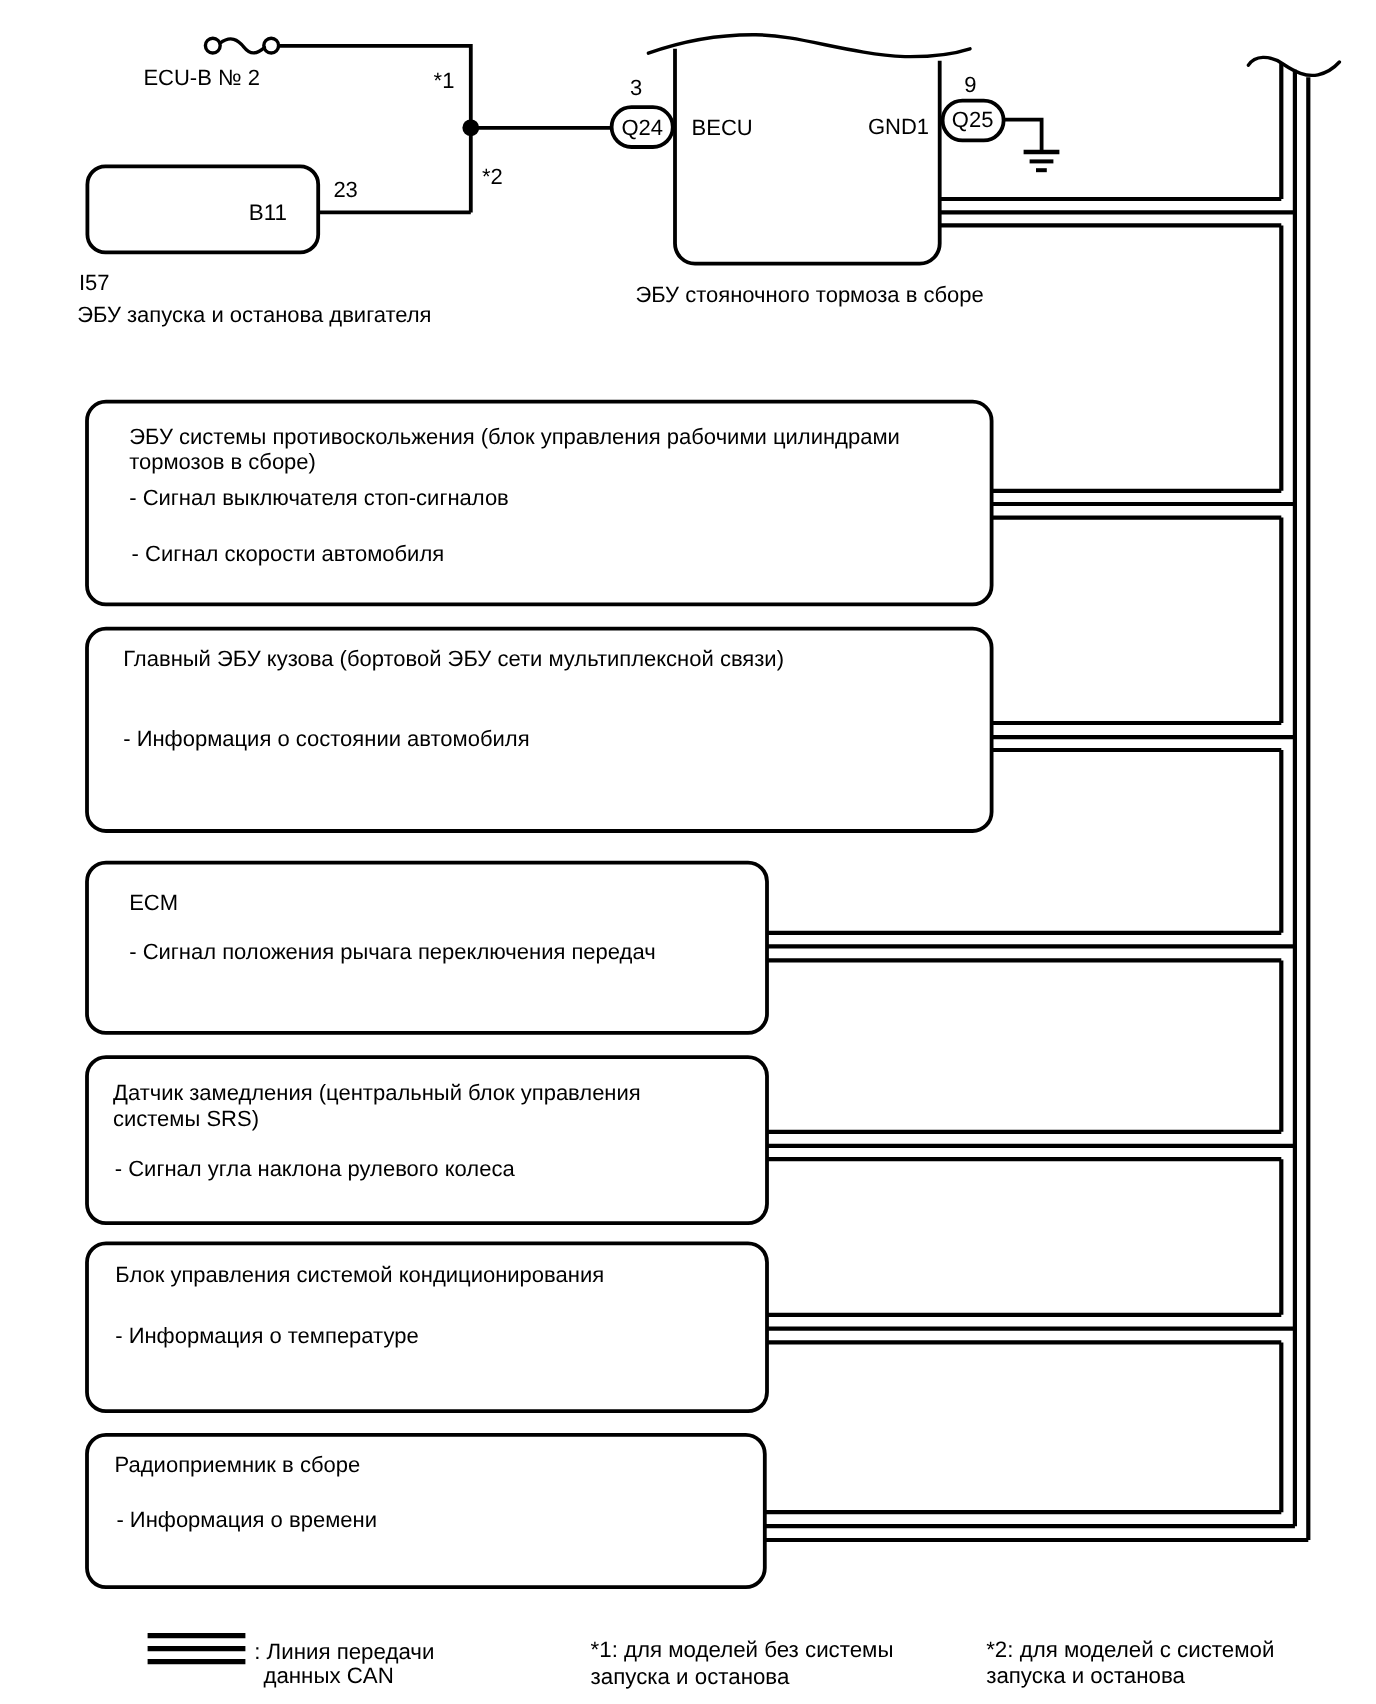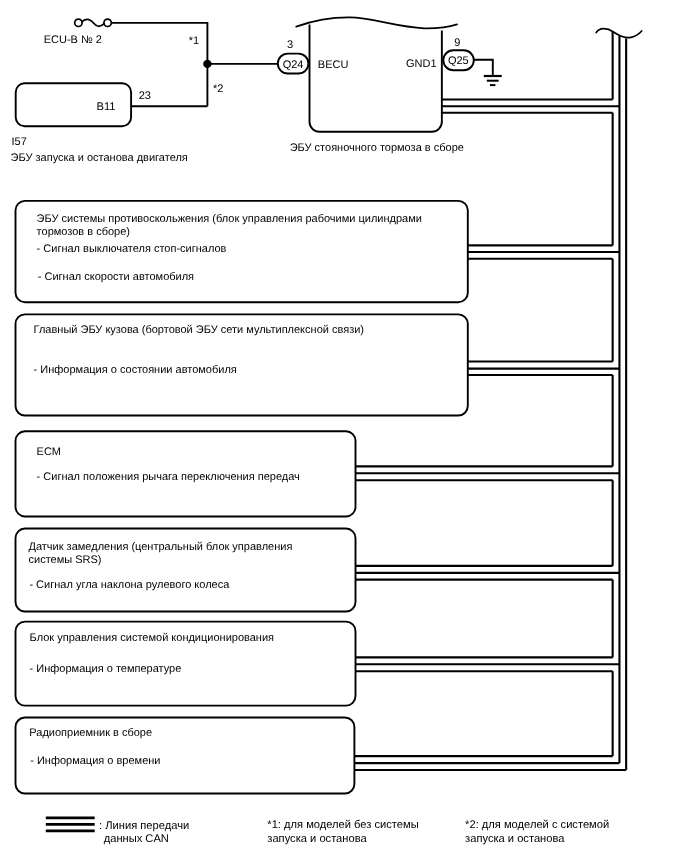--- a/index.html
+++ b/index.html
@@ -1,17 +1,17 @@
 <!DOCTYPE html>
 <html><head>
 <meta charset="utf-8">
 <style>
   html,body{margin:0;padding:0;background:#fff;}
   body{width:688px;height:852px;overflow:hidden;font-family:"Liberation Sans",sans-serif;}
-  #root{position:relative;width:648px;height:852px;}
+  #root{position:relative;width:648px;height:852px;margin-left:28px;}
   svg{position:absolute;left:0;top:0;}
   .dtext{font-family:"Liberation Sans",sans-serif;fill:#000;}
   svg text{-webkit-font-smoothing:antialiased;text-rendering:geometricPrecision;}
 </style>
 </head>
 <body>
 
 <div id="root">
 <svg id="diagram" width="688" height="852" viewBox="0 0 688 852">
 

